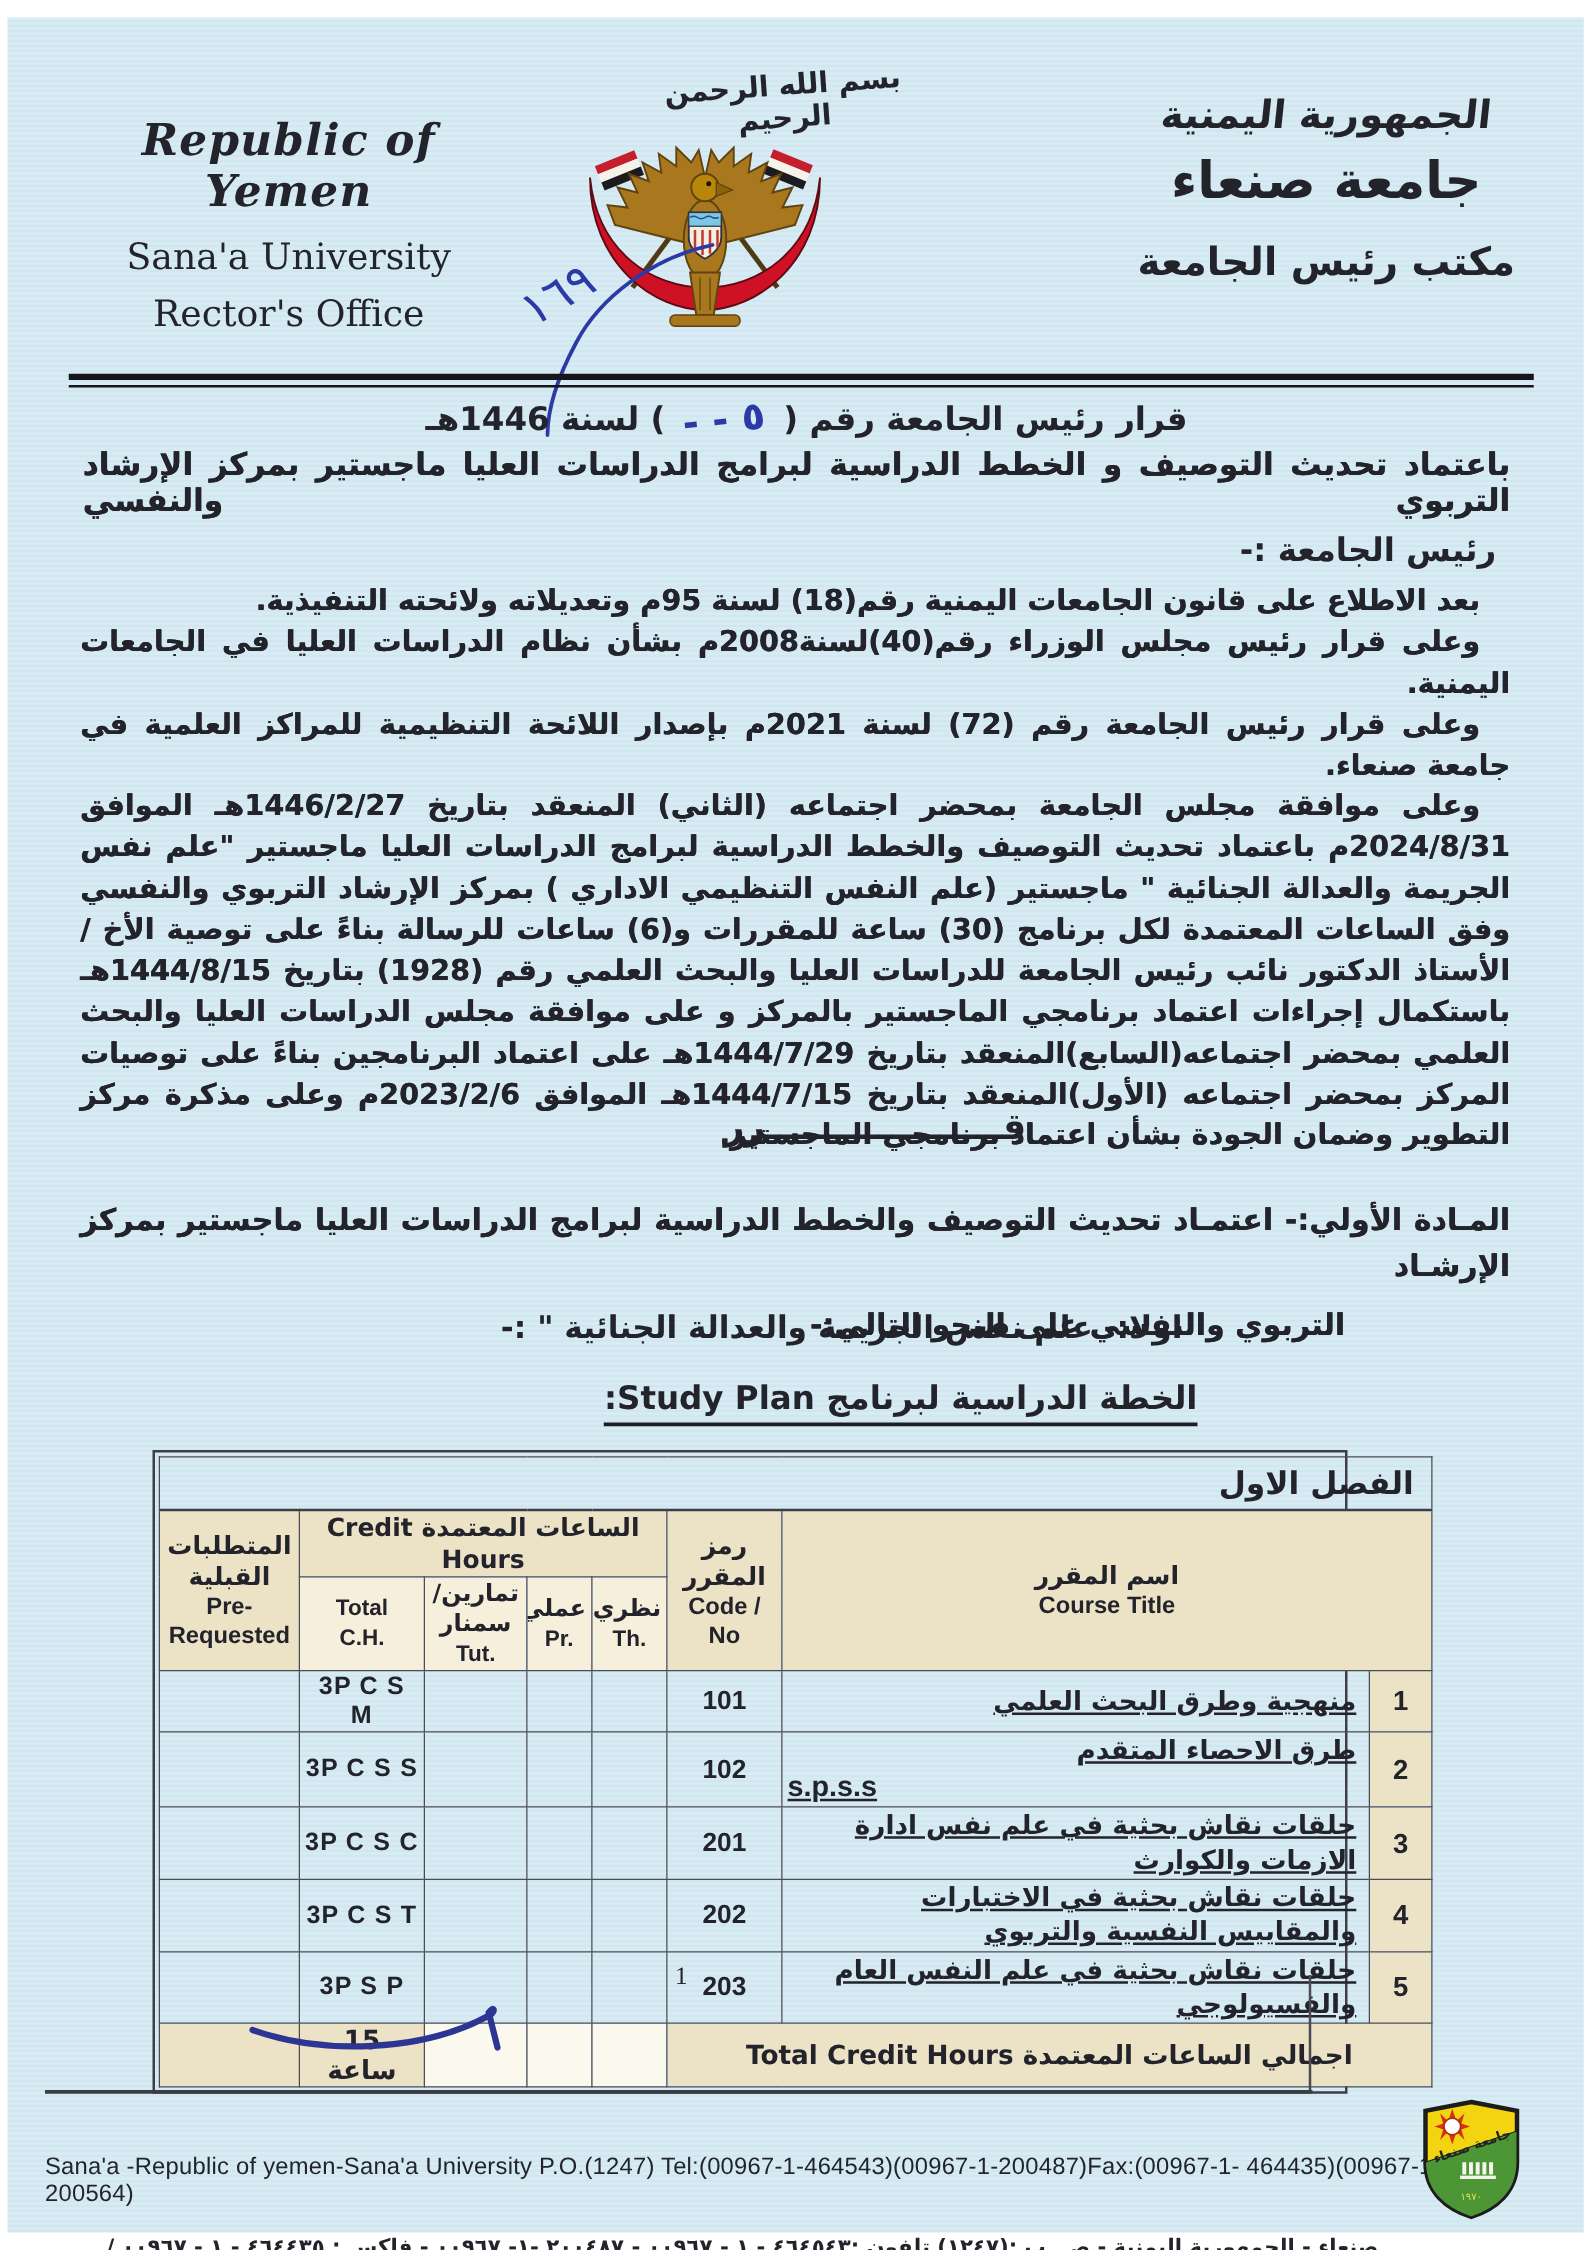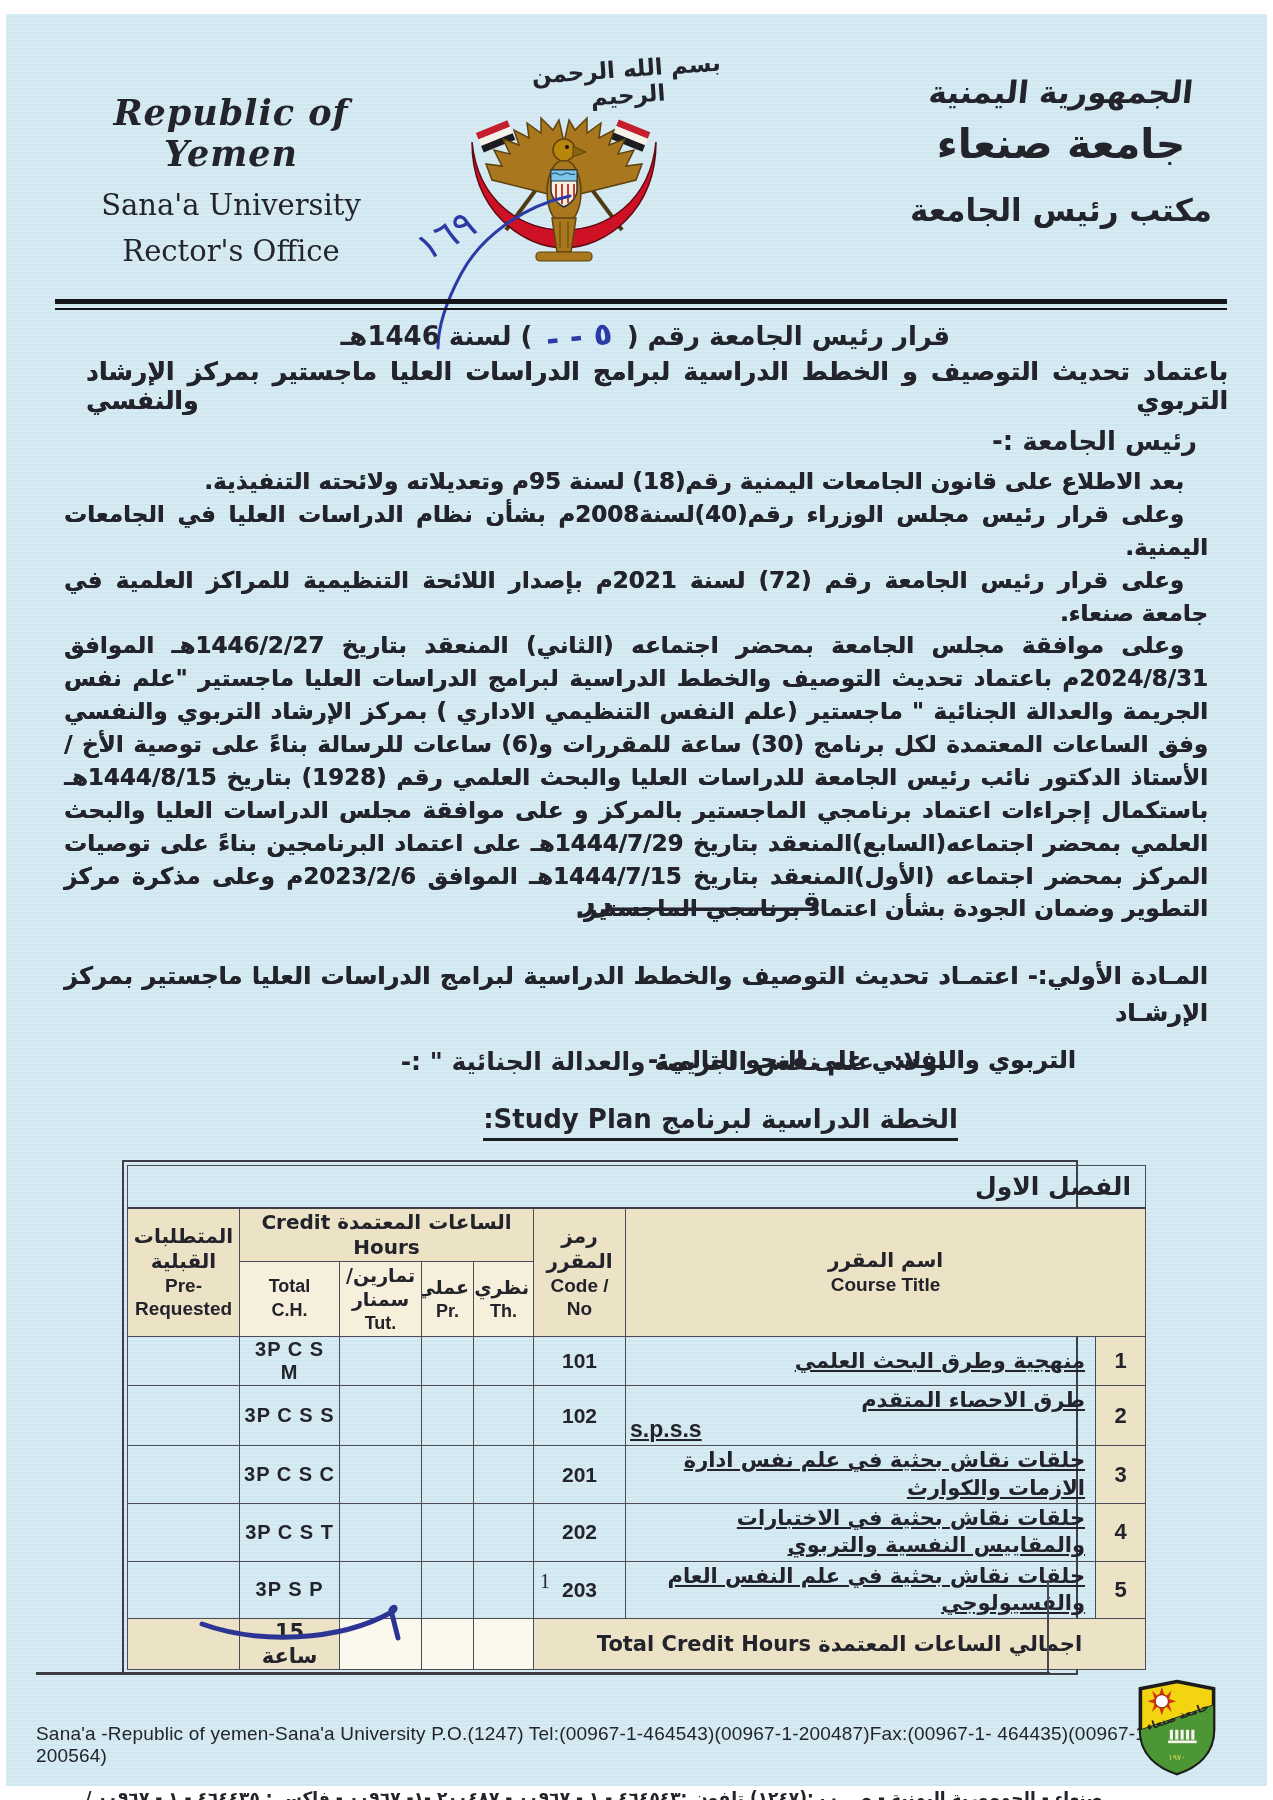--- a/index.html
+++ b/index.html
@@ -24,21 +24,21 @@
   .hdr-ar .a2{font-size:41px;font-weight:bold;margin-top:10px;}
   .hdr-ar .a3{font-size:31px;font-weight:bold;margin-top:24px;}
 
   .rule{left:55px;top:299px;width:1172px;height:4px;border-top:5px solid #15151b;border-bottom:2px solid #15151b;}
 
   
   .dec-title{top:318px;left:0;width:950px;direction:rtl;display:flex;align-items:center;
              justify-content:flex-start;font-size:26px;font-weight:bold;}
   .dec-title .hand{font-size:31px;margin:0 14px;transform:rotate(-6deg);letter-spacing:4px;font-weight:bold;}
   .subject{top:357px;left:66px;width:1142px;font-size:25px;font-weight:bold;direction:rtl;
-           text-align:justify;text-align-last:justify;text-shadow:.3px 0 0 currentColor;margin-left:20px;}
+           text-align:justify;text-align-last:justify;text-shadow:.3px 0 0 currentColor;}
   .addressee{top:426px;right:76px;font-size:26px;font-weight:bold;direction:rtl;}
   .preamble{top:465px;left:64px;width:1144px;direction:rtl;font-size:23px;font-weight:bold;
             line-height:1.43;text-shadow:.3px 0 0 currentColor;}
   .preamble p{margin:0;text-align:justify;text-indent:24px;}
   .decree{top:884px;left:420px;width:560px;text-align:center;font-size:29px;font-weight:bold;direction:rtl;}
   .article{top:958px;left:64px;width:1144px;direction:rtl;font-size:24px;font-weight:bold;line-height:1.55;
            text-shadow:.3px 0 0 currentColor;}
   .article .j{margin:0;text-align:justify;text-align-last:justify;}
   .article .r2{margin:10px 132px 0 0;text-align:right;}
   .first-clause{top:1047px;left:64px;width:1144px;direction:rtl;text-align:right;padding-right:262px;

